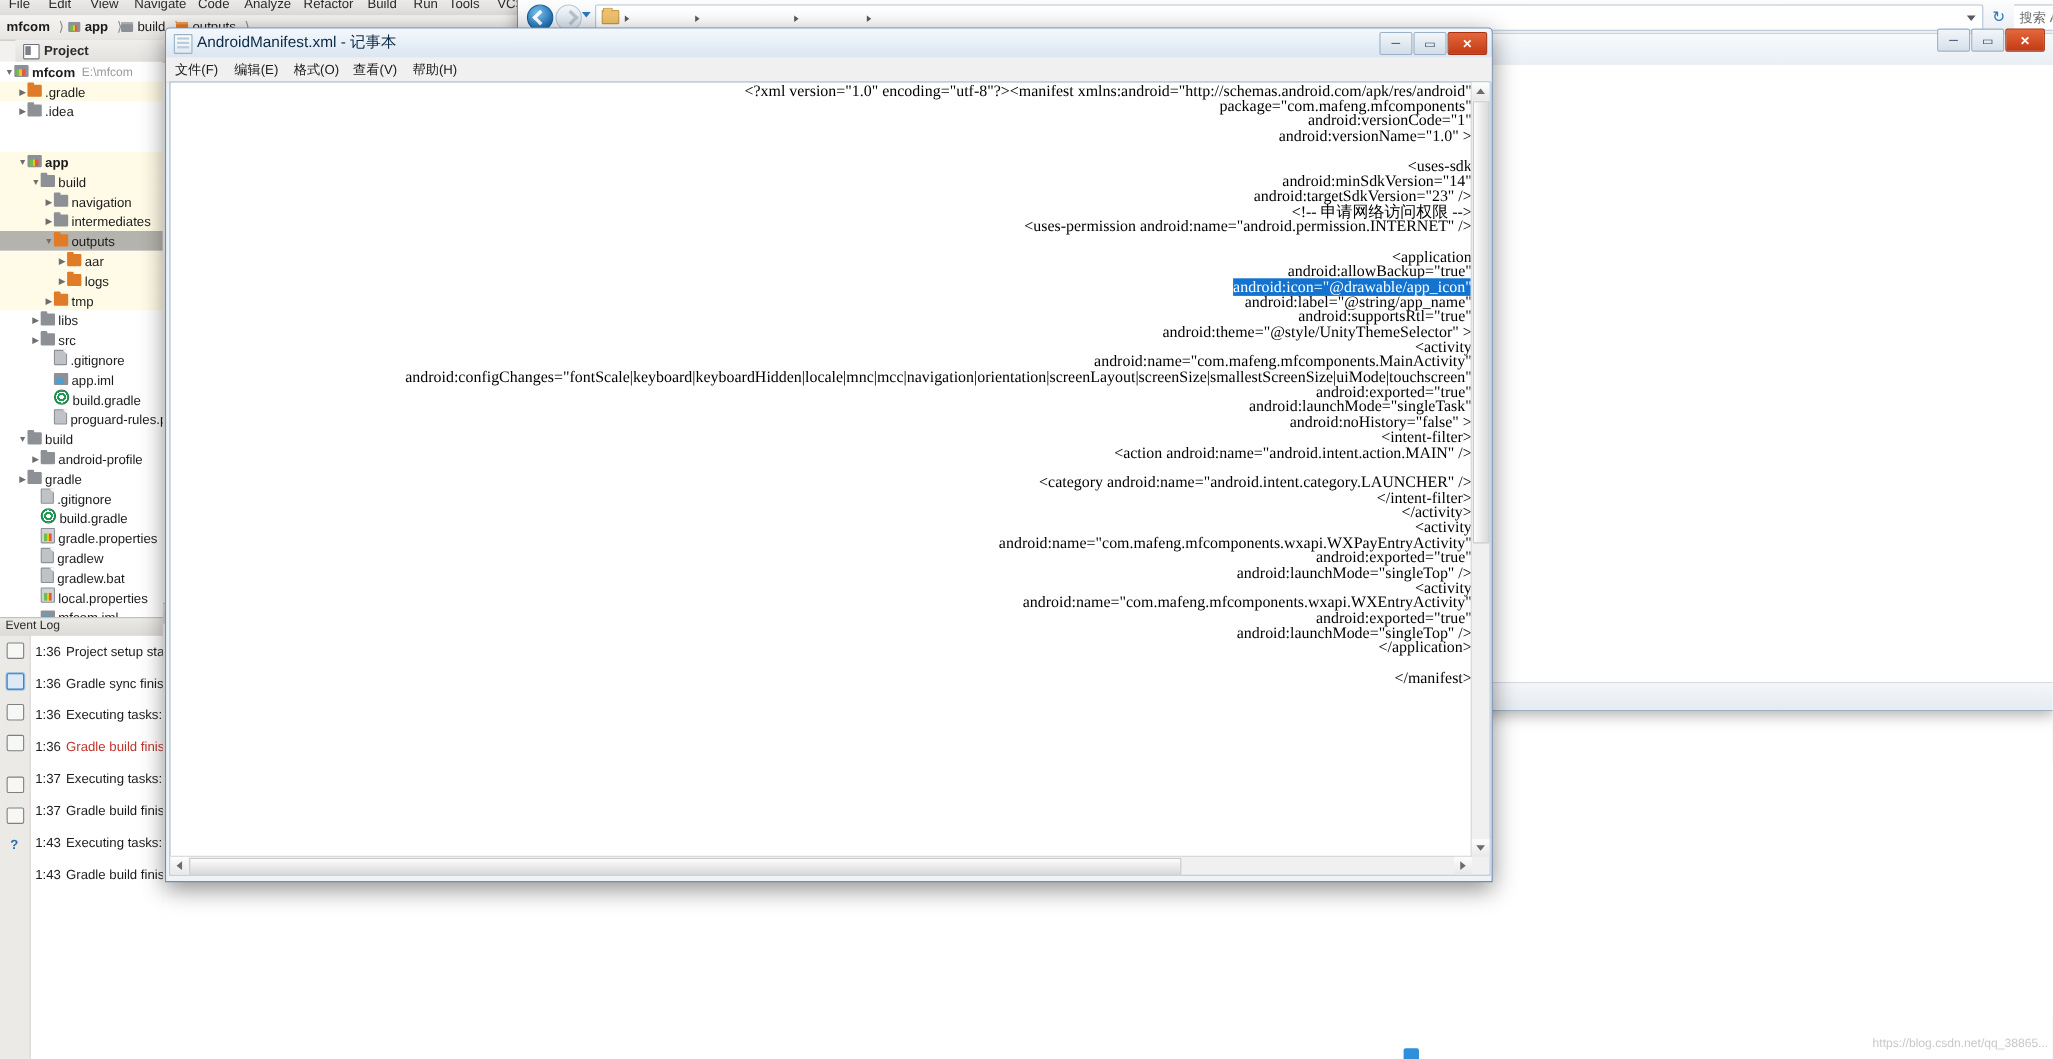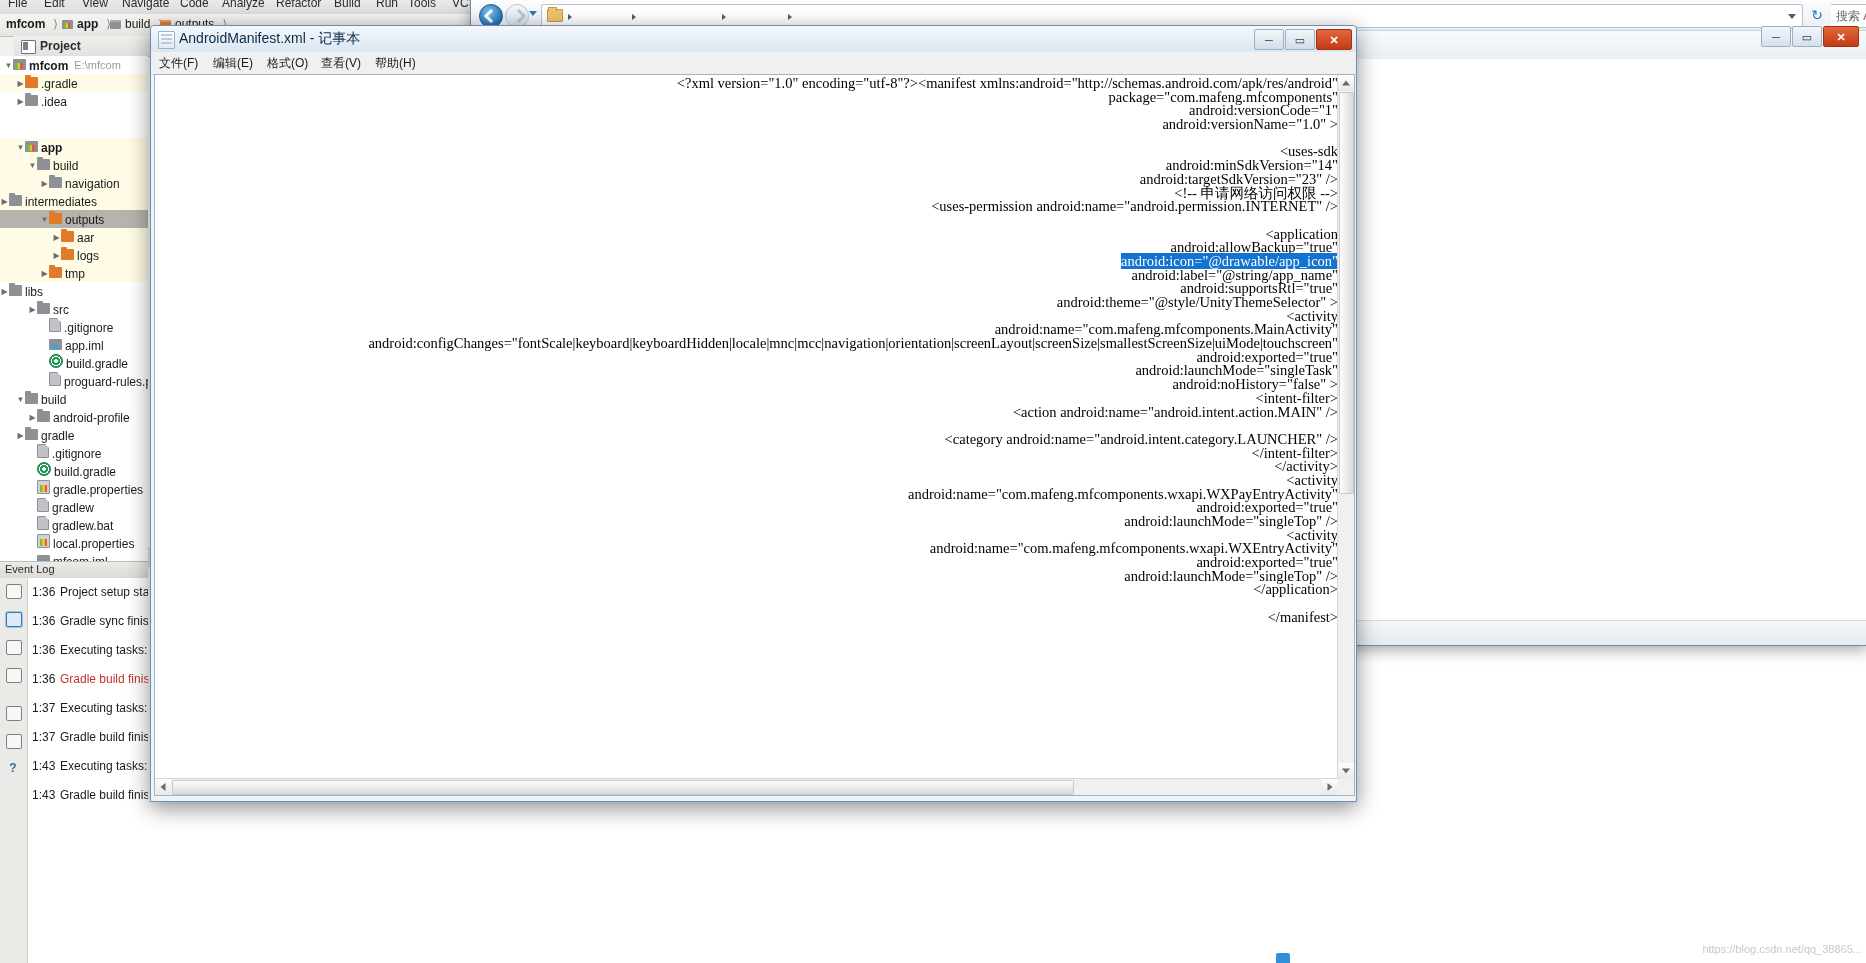--- a/index.html
+++ b/index.html
@@ -215,26 +215,26 @@
     <span class="lbl">Project</span>
   </div>
 
   <div id="tree">
       <div class="trow" style="padding-left: 4px;"><span class="tw">▼</span><span class="ticon ic-module"></span><span class="tlbl" style="font-weight: bold;">mfcom</span><span class="tpath">E:\mfcom</span></div>
       <div class="trow hl-yellow" style="padding-left: 16px;"><span class="tw">▶</span><span class="ticon ic-folder orange"></span><span class="tlbl">.gradle</span></div>
       <div class="trow" style="padding-left: 16px;"><span class="tw">▶</span><span class="ticon ic-folder"></span><span class="tlbl">.idea</span></div>
       <div class="trow hl-yellow" style="padding-left: 16px; margin-top: 28px;"><span class="tw">▼</span><span class="ticon ic-module"></span><span class="tlbl" style="font-weight: bold;">app</span></div>
       <div class="trow hl-yellow" style="padding-left: 28px;"><span class="tw">▼</span><span class="ticon ic-folder"></span><span class="tlbl">build</span></div>
       <div class="trow hl-yellow" style="padding-left: 40px;"><span class="tw">▶</span><span class="ticon ic-folder"></span><span class="tlbl">navigation</span></div>
-      <div class="trow hl-yellow" style=""><span class="tw">▶</span><span class="ticon ic-folder"></span><span class="tlbl">intermediates</span></div>
+      <div class="trow hl-yellow" style="padding-left: 40px;"><span class="tw">▶</span><span class="ticon ic-folder"></span><span class="tlbl">intermediates</span></div>
       <div class="trow sel" style="padding-left: 40px;"><span class="tw">▼</span><span class="ticon ic-folder orange"></span><span class="tlbl">outputs</span></div>
       <div class="trow hl-yellow" style="padding-left: 52px;"><span class="tw">▶</span><span class="ticon ic-folder orange"></span><span class="tlbl">aar</span></div>
       <div class="trow hl-yellow" style="padding-left: 52px;"><span class="tw">▶</span><span class="ticon ic-folder orange"></span><span class="tlbl">logs</span></div>
       <div class="trow hl-yellow" style="padding-left: 40px;"><span class="tw">▶</span><span class="ticon ic-folder orange"></span><span class="tlbl">tmp</span></div>
-      <div class="trow" style=""><span class="tw">▶</span><span class="ticon ic-folder"></span><span class="tlbl">libs</span></div>
+      <div class="trow" style="padding-left: 28px;"><span class="tw">▶</span><span class="ticon ic-folder"></span><span class="tlbl">libs</span></div>
       <div class="trow" style="padding-left: 28px;"><span class="tw">▶</span><span class="ticon ic-folder"></span><span class="tlbl">src</span></div>
       <div class="trow" style="padding-left: 40px;"><span class="tw"></span><span class="ticon ic-file"></span><span class="tlbl">.gitignore</span></div>
       <div class="trow" style="padding-left: 40px;"><span class="tw"></span><span class="ticon ic-iml"></span><span class="tlbl">app.iml</span></div>
       <div class="trow" style="padding-left: 40px;"><span class="tw"></span><span class="ticon ic-gradle"></span><span class="tlbl">build.gradle</span></div>
       <div class="trow" style="padding-left: 40px;"><span class="tw"></span><span class="ticon ic-file"></span><span class="tlbl">proguard-rules.pro</span></div>
       <div class="trow" style="padding-left: 16px;"><span class="tw">▼</span><span class="ticon ic-folder"></span><span class="tlbl">build</span></div>
       <div class="trow" style="padding-left: 28px;"><span class="tw">▶</span><span class="ticon ic-folder"></span><span class="tlbl">android-profile</span></div>
       <div class="trow" style="padding-left: 16px;"><span class="tw">▶</span><span class="ticon ic-folder"></span><span class="tlbl">gradle</span></div>
       <div class="trow" style="padding-left: 28px;"><span class="tw"></span><span class="ticon ic-file"></span><span class="tlbl">.gitignore</span></div>
       <div class="trow" style="padding-left: 28px;"><span class="tw"></span><span class="ticon ic-gradle"></span><span class="tlbl">build.gradle</span></div>

